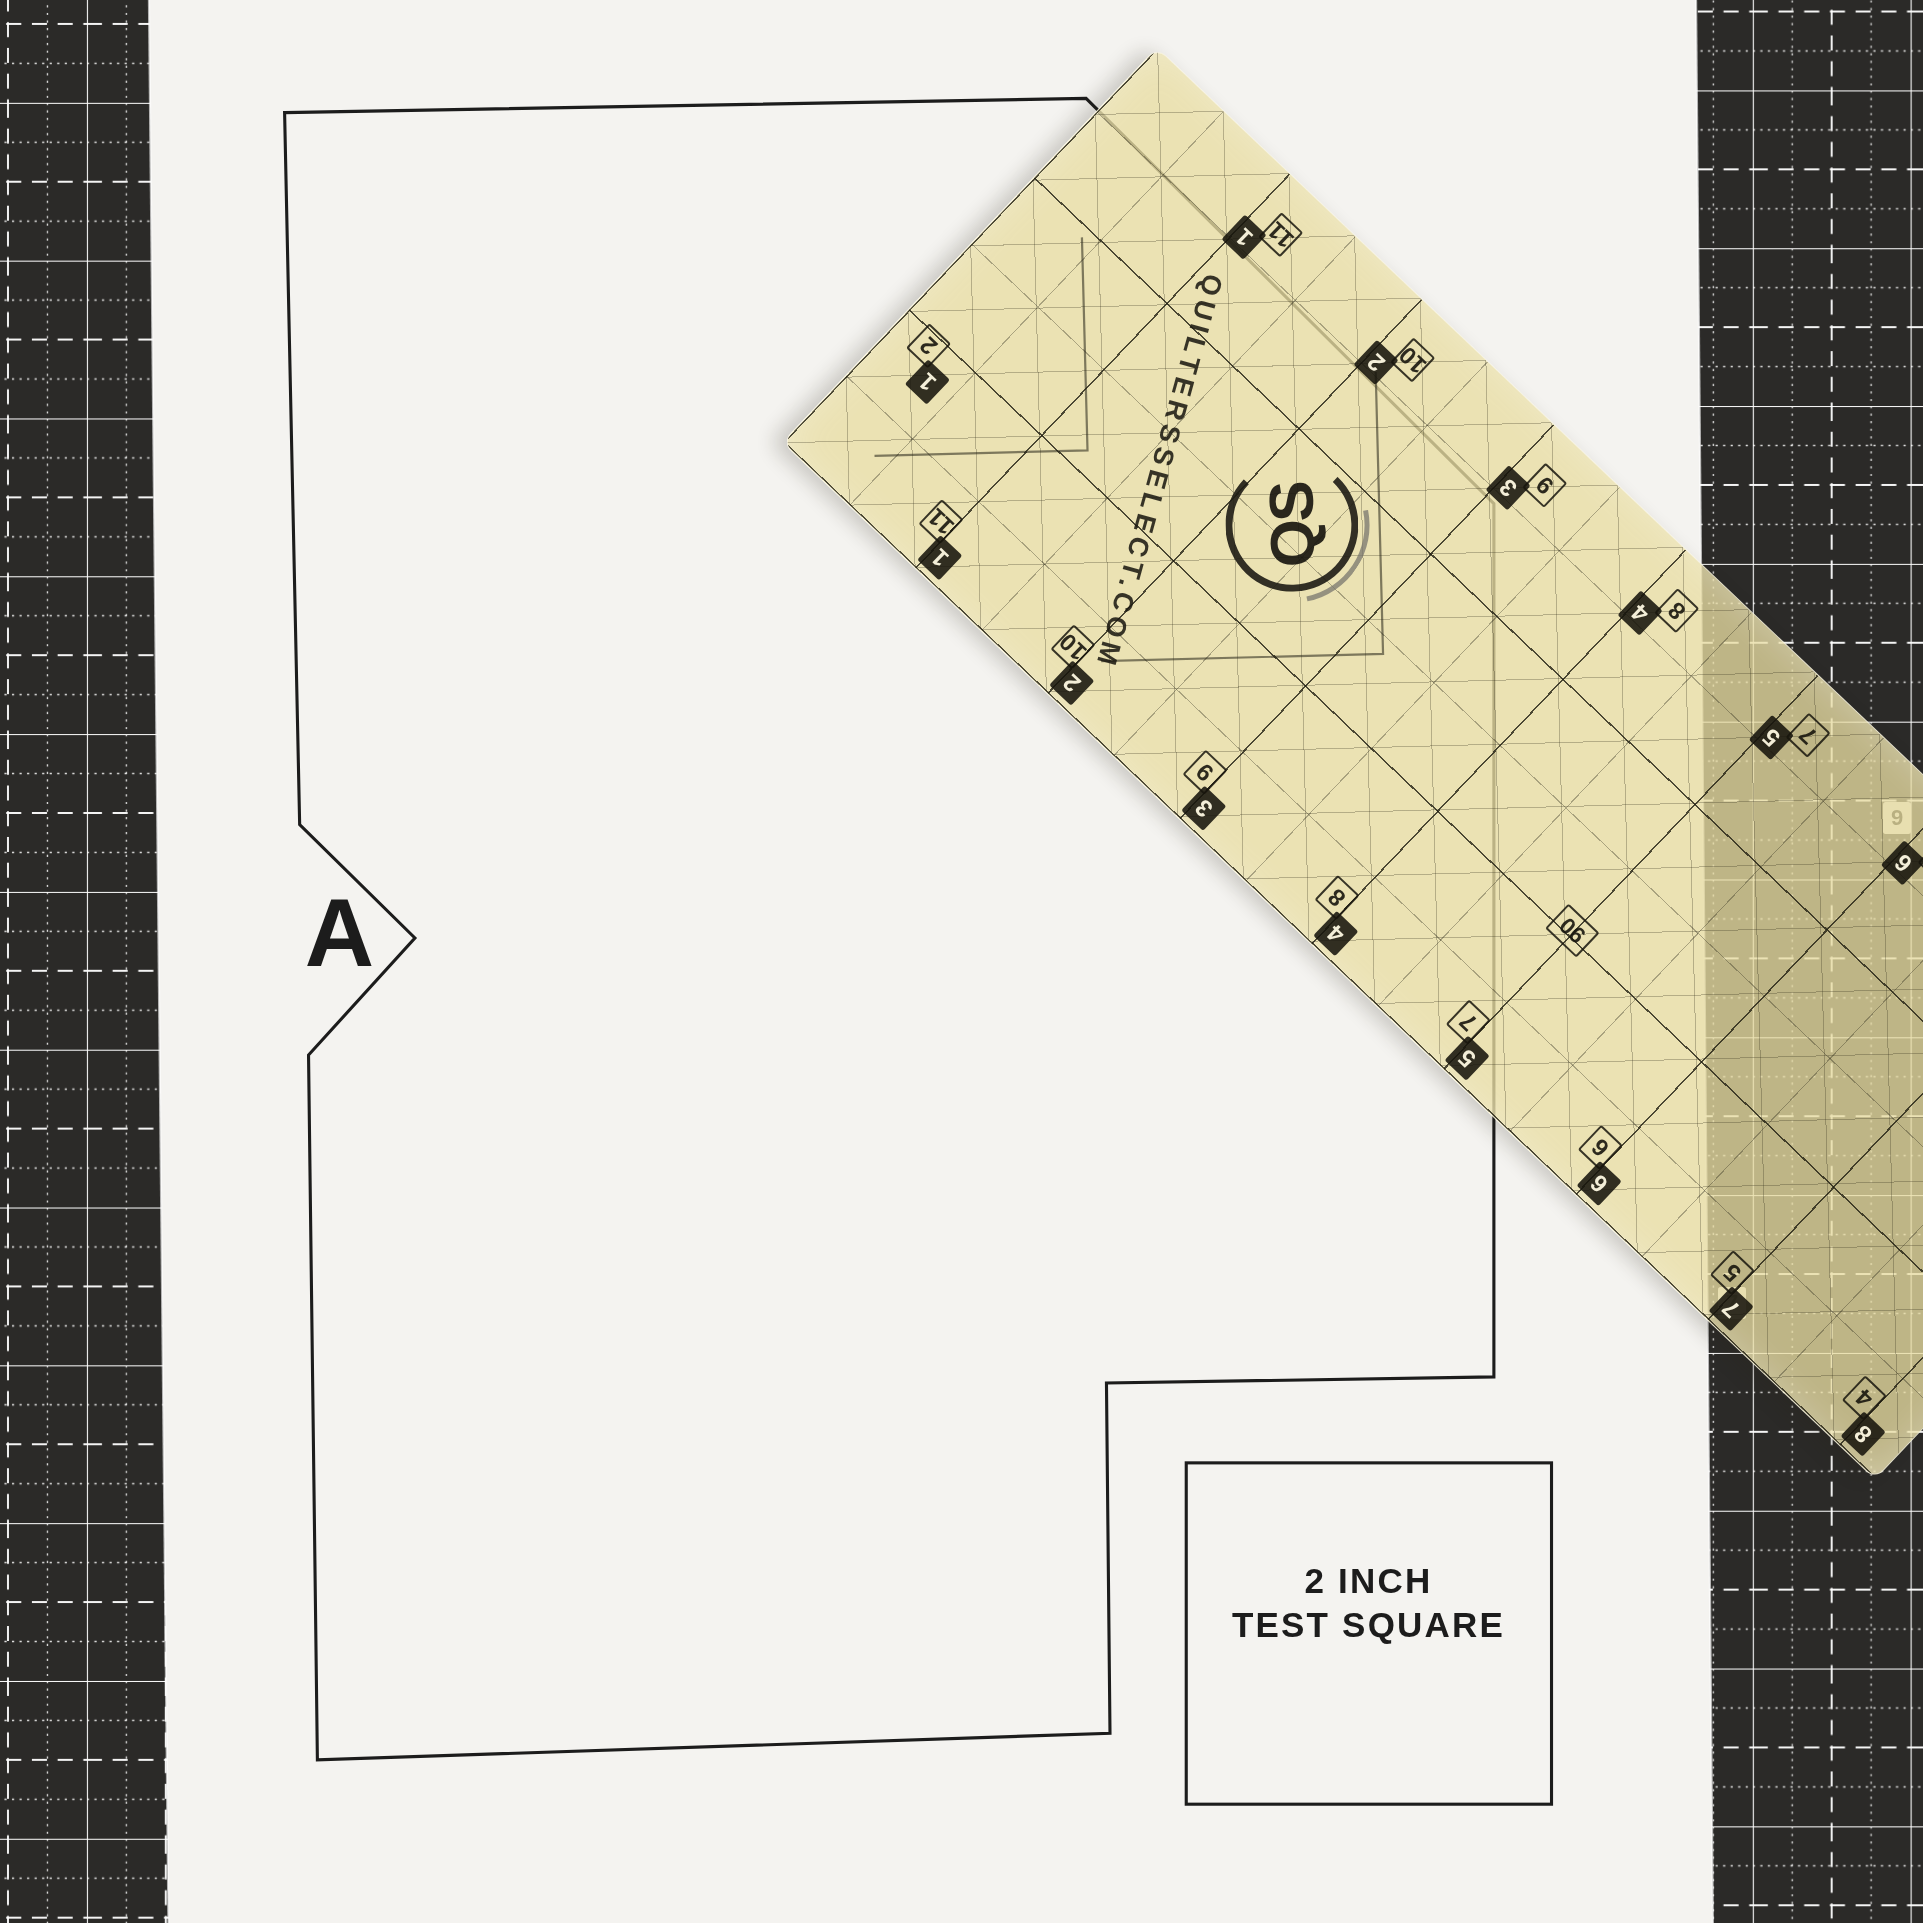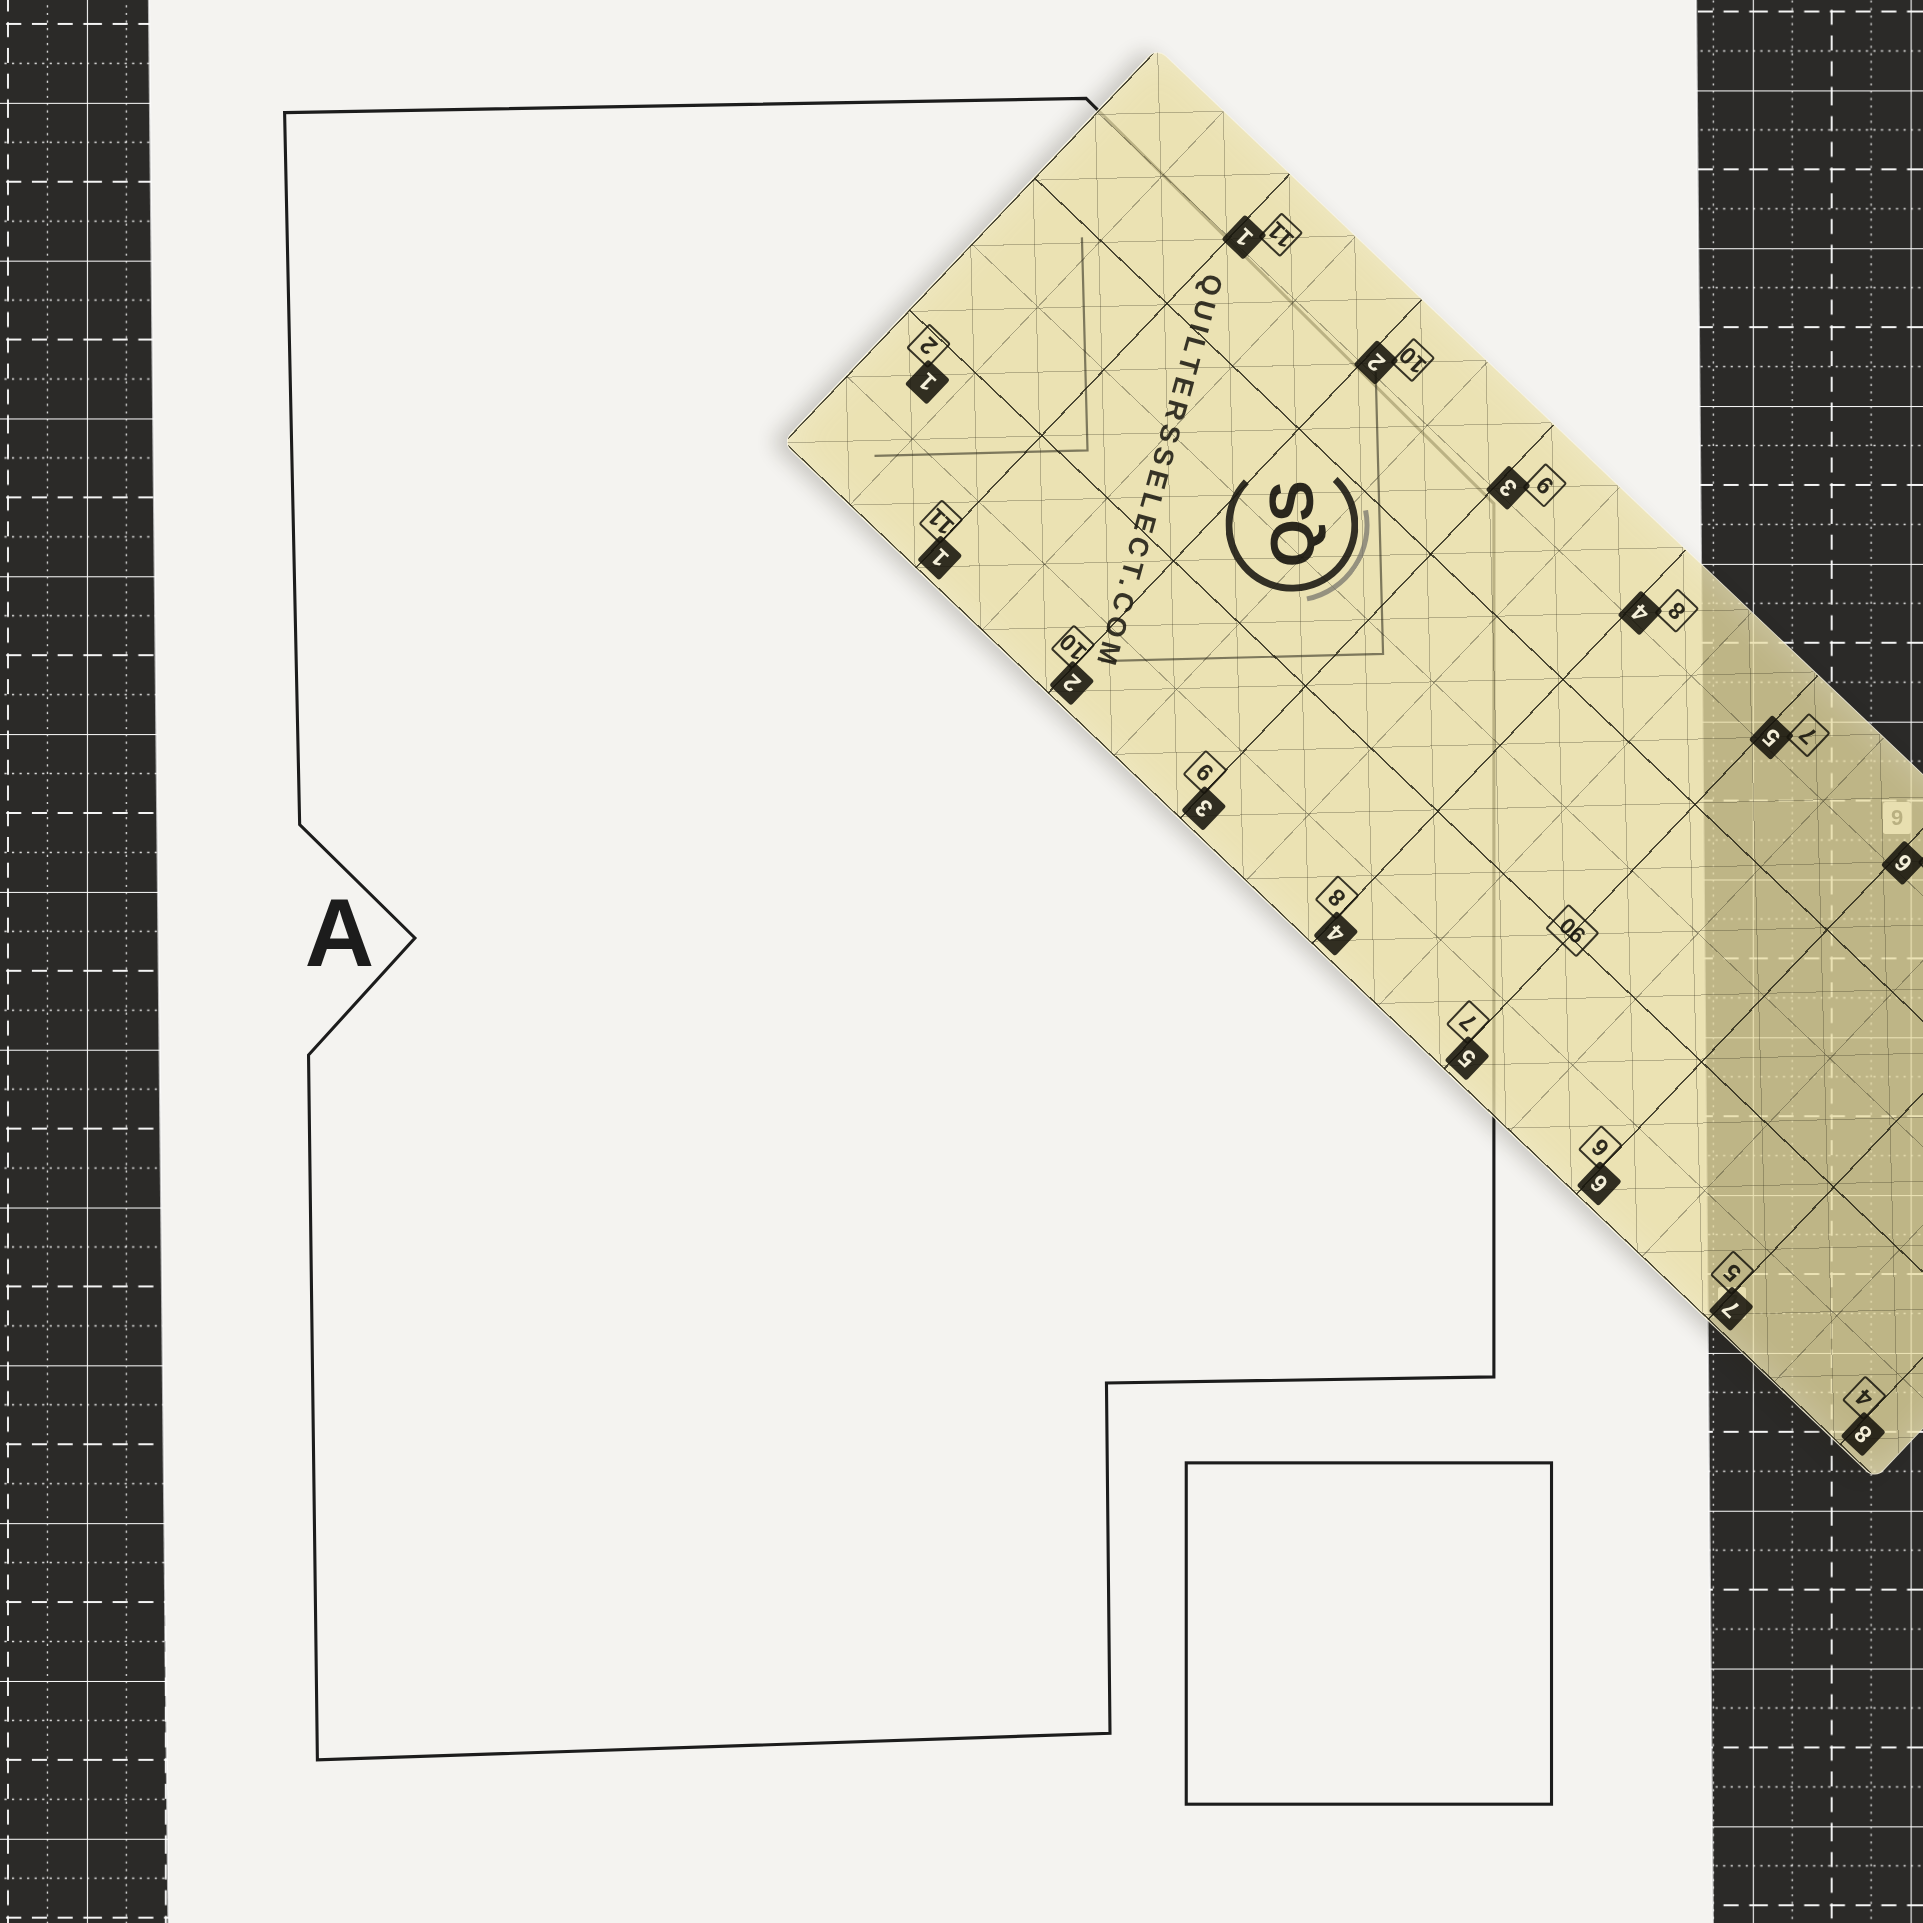--- a/index.html
+++ b/index.html
@@ -122,20 +122,24 @@
     <path d="M1913,0 L1932,2169" stroke="#ffffff" stroke-width="2.5" opacity=".65"></path>
   </svg>
 
   <svg class="pattern-svg" width="1923" height="1923" viewBox="0 0 2169 2169">
     <path d="M321,127 L1225,111 L1685,568 L1685,1553 L1248,1560 L1252,1955 L358,1985 L348,1190 L468,1058 L338,930 Z" fill="none" stroke="#1c1c1c" stroke-width="3.5"></path>
     <rect x="1338" y="1650" width="412" height="385" fill="none" stroke="#1c1c1c" stroke-width="3.5"></rect>
   </svg>
 
   <div class="piece-label">A</div>
 
+  <div class="test-square-text">
+    <div>2 INCH</div>
+    <div>TEST SQUARE</div>
+  </div>
 
   <div class="matnum" style="left:1883px;top:802px;">9</div>
   <div class="matnum" style="left:1718px;top:1287px;">7</div>
 
   <div class="ruler">
     <div class="ruler-grid"></div>
 
     <svg class="ruler-chevrons" width="1507" height="545" viewBox="0 0 1700 615">
       <polyline points="85,213 255,383 85,553" fill="none" stroke="rgba(35,32,20,.55)" stroke-width="2.5"></polyline>
       <polyline points="430,95 655,320 430,545" fill="none" stroke="rgba(35,32,20,.55)" stroke-width="2.5"></polyline>

